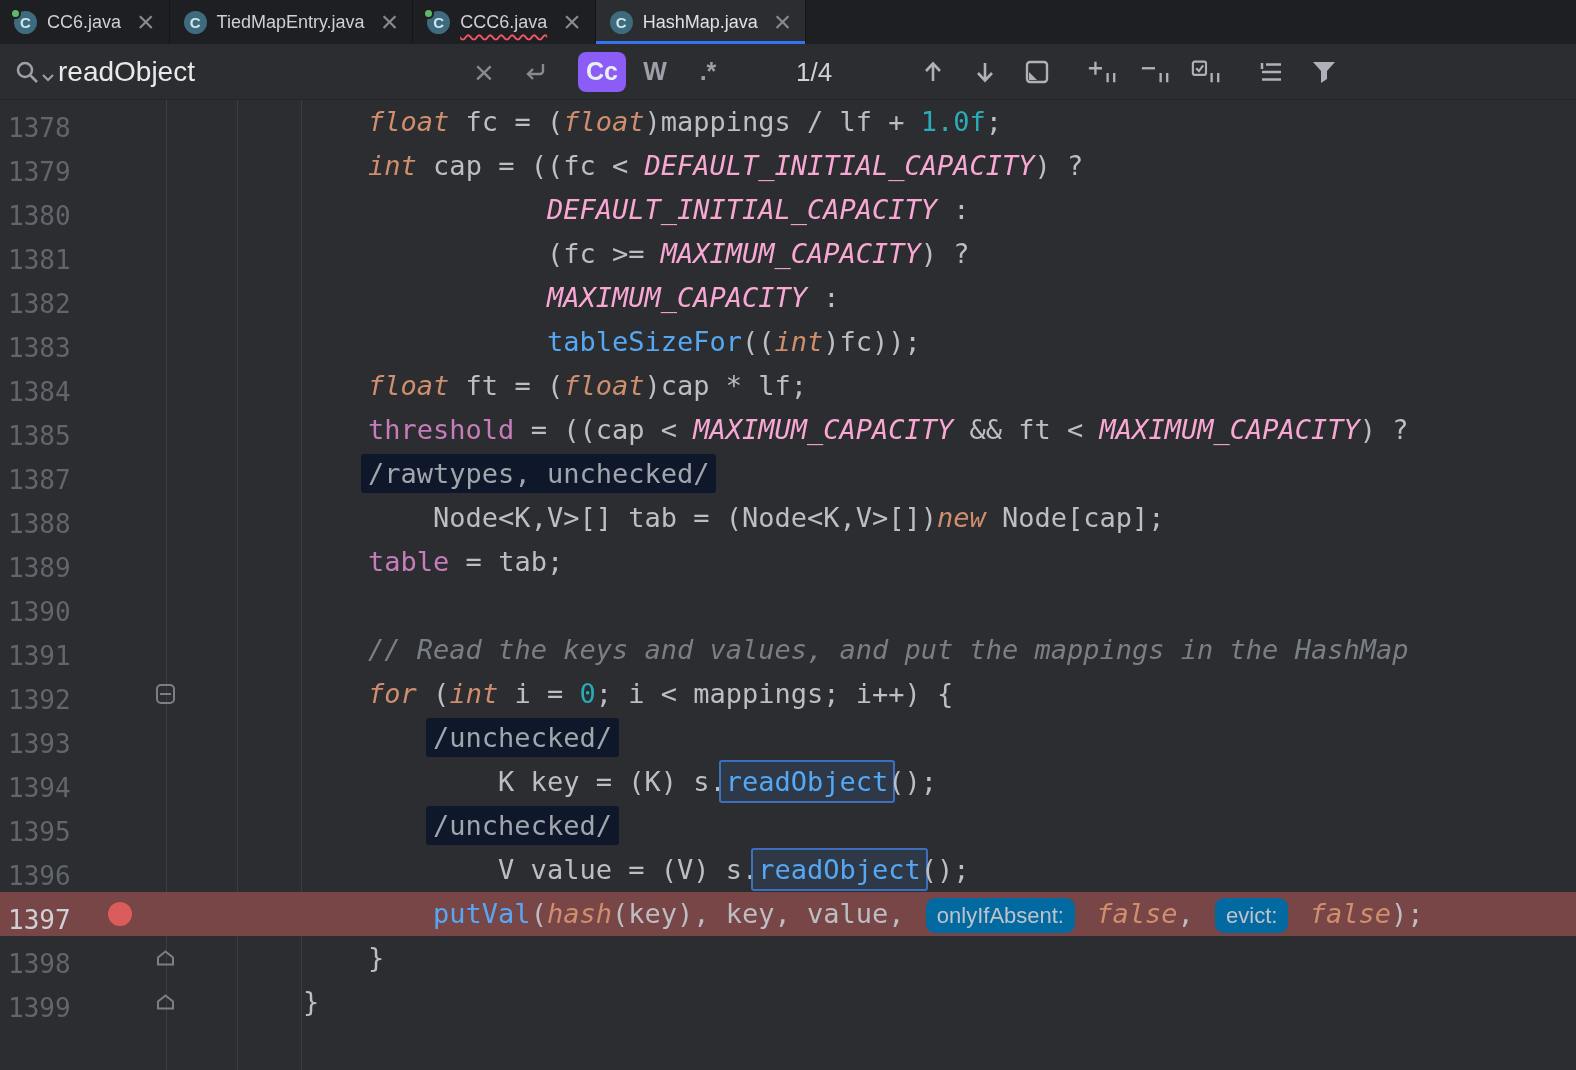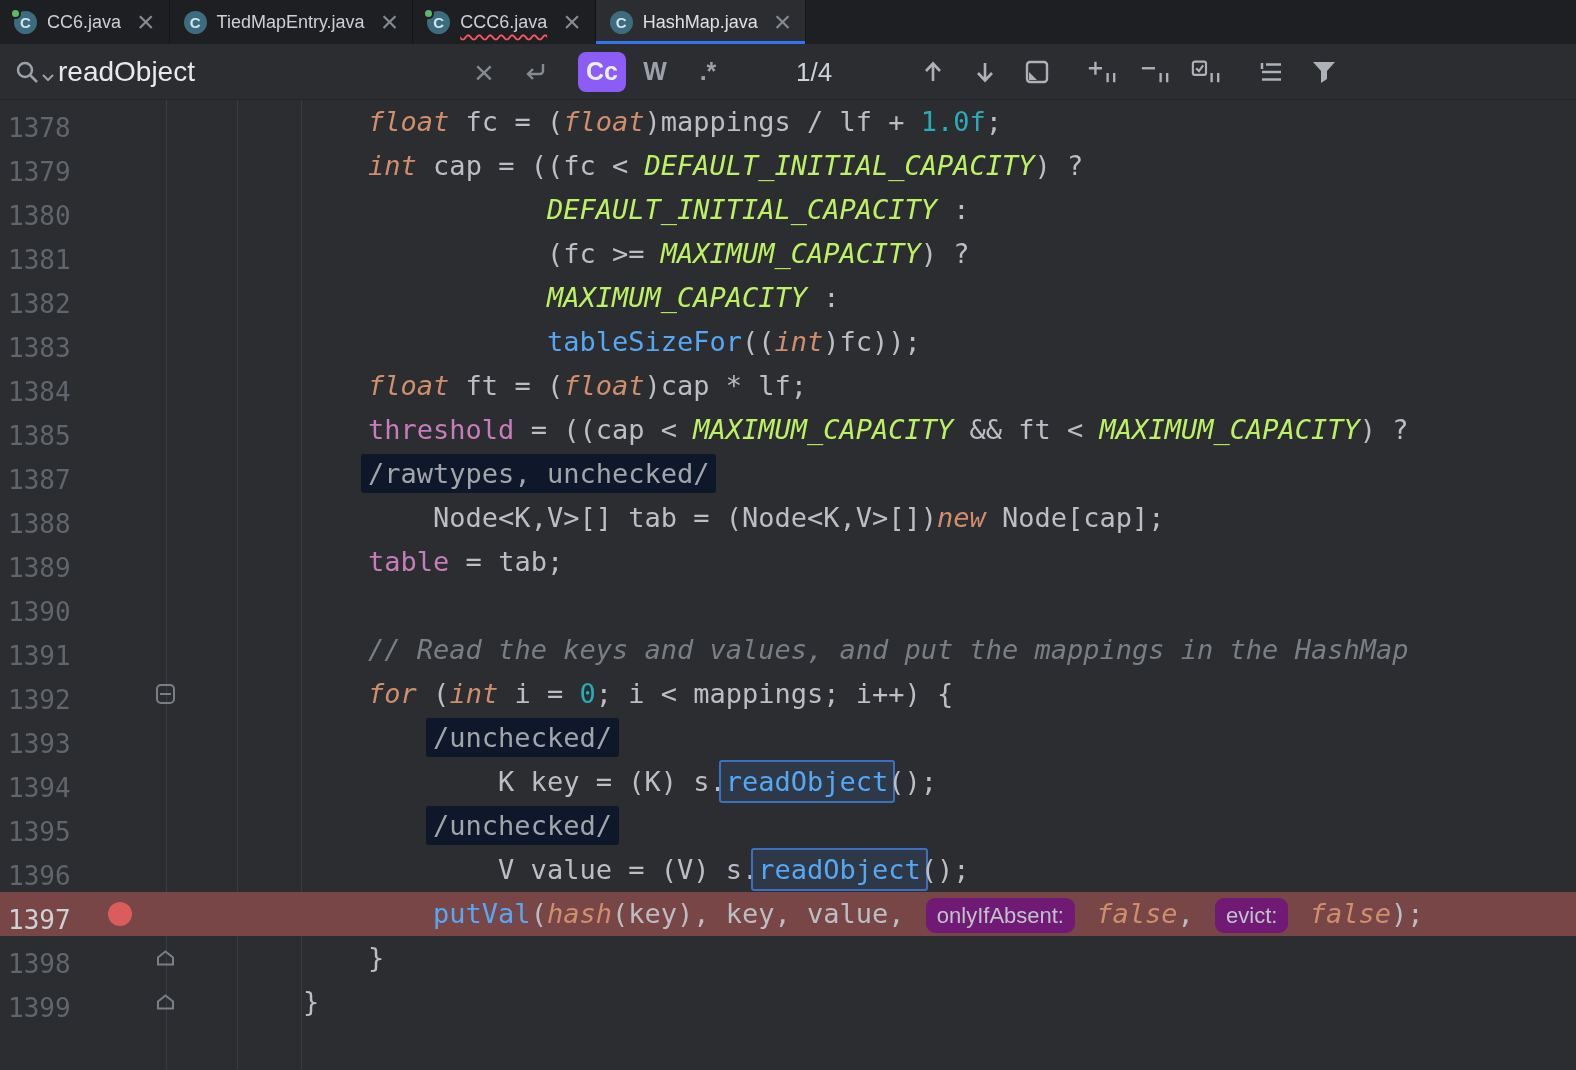--- a/index.html
+++ b/index.html
@@ -37,31 +37,31 @@
   .editor { position:relative; height:970px; overflow:hidden; }
   .guide { position:absolute; top:0; bottom:0; width:1px; background:#3a3d41; z-index:0; }
   .row { position:relative; height:44px; z-index:1; }
   .row.current { background:#784646; }
   .ln { position:absolute; left:8px; top:0; font:26px/44px "DejaVu Sans Mono", monospace;
         color:#61656c; cursor:pointer;margin-top:6px; }
   .row.current .ln { color:#cfd1d6; }
   .code { position:absolute; left:173px; top:0; white-space:pre;
           font:27px/44px "DejaVu Sans Mono", monospace; color:#bcbec4; }
   .t-k  { color:#cf8e6d; font-style:italic; }
-  .t-c  { color:#bef264; font-style:italic; }
+  .t-c  { color:#f9a8d4; font-style:italic; }
   .t-f  { color:#c77dbb; }
   .t-m  { color:#56a8f5; }
   .t-sm { color:#cf8e6d; font-style:italic; }
   .t-n  { color:#2aacb8; }
   .t-cm { color:#7a7e85; font-style:italic; }
   .t-fold { color:#a1a5ac; background:#0f172a; border-radius:3px; padding:4px 7px; margin:0 -7px; }
   .t-match { color:#56a8f5; border:2px solid #3d6fbf; background:rgba(64,120,200,0.15);
              border-radius:3px; padding:4px 5px; margin:0 -7px; }
   .t-hint { font-family:"Liberation Sans", sans-serif; font-size:22px; color:#bfc3c9;
-            background:#701a75; border-radius:9px; padding:5px 11px; margin:0 5px; }
+            background:#0369a1; border-radius:9px; padding:5px 11px; margin:0 5px; }
   .bp { position:absolute; left:108px; top:10px; width:24px; height:24px; border-radius:50%;
         background:#db5c5c; cursor:pointer; }
   .fs { position:absolute; left:156px; top:12px; width:19px; height:20px;
         border:2px solid #7a7f87; border-radius:5px; cursor:pointer; }
   .fs::after { content:""; position:absolute; left:2px; right:2px; top:50%; margin-top:-1px;
                height:2px; background:#7a7f87; }
   .fe { position:absolute; left:156px; top:13px; cursor:pointer; line-height:0; }
 </style>
 </head>
 <body>

